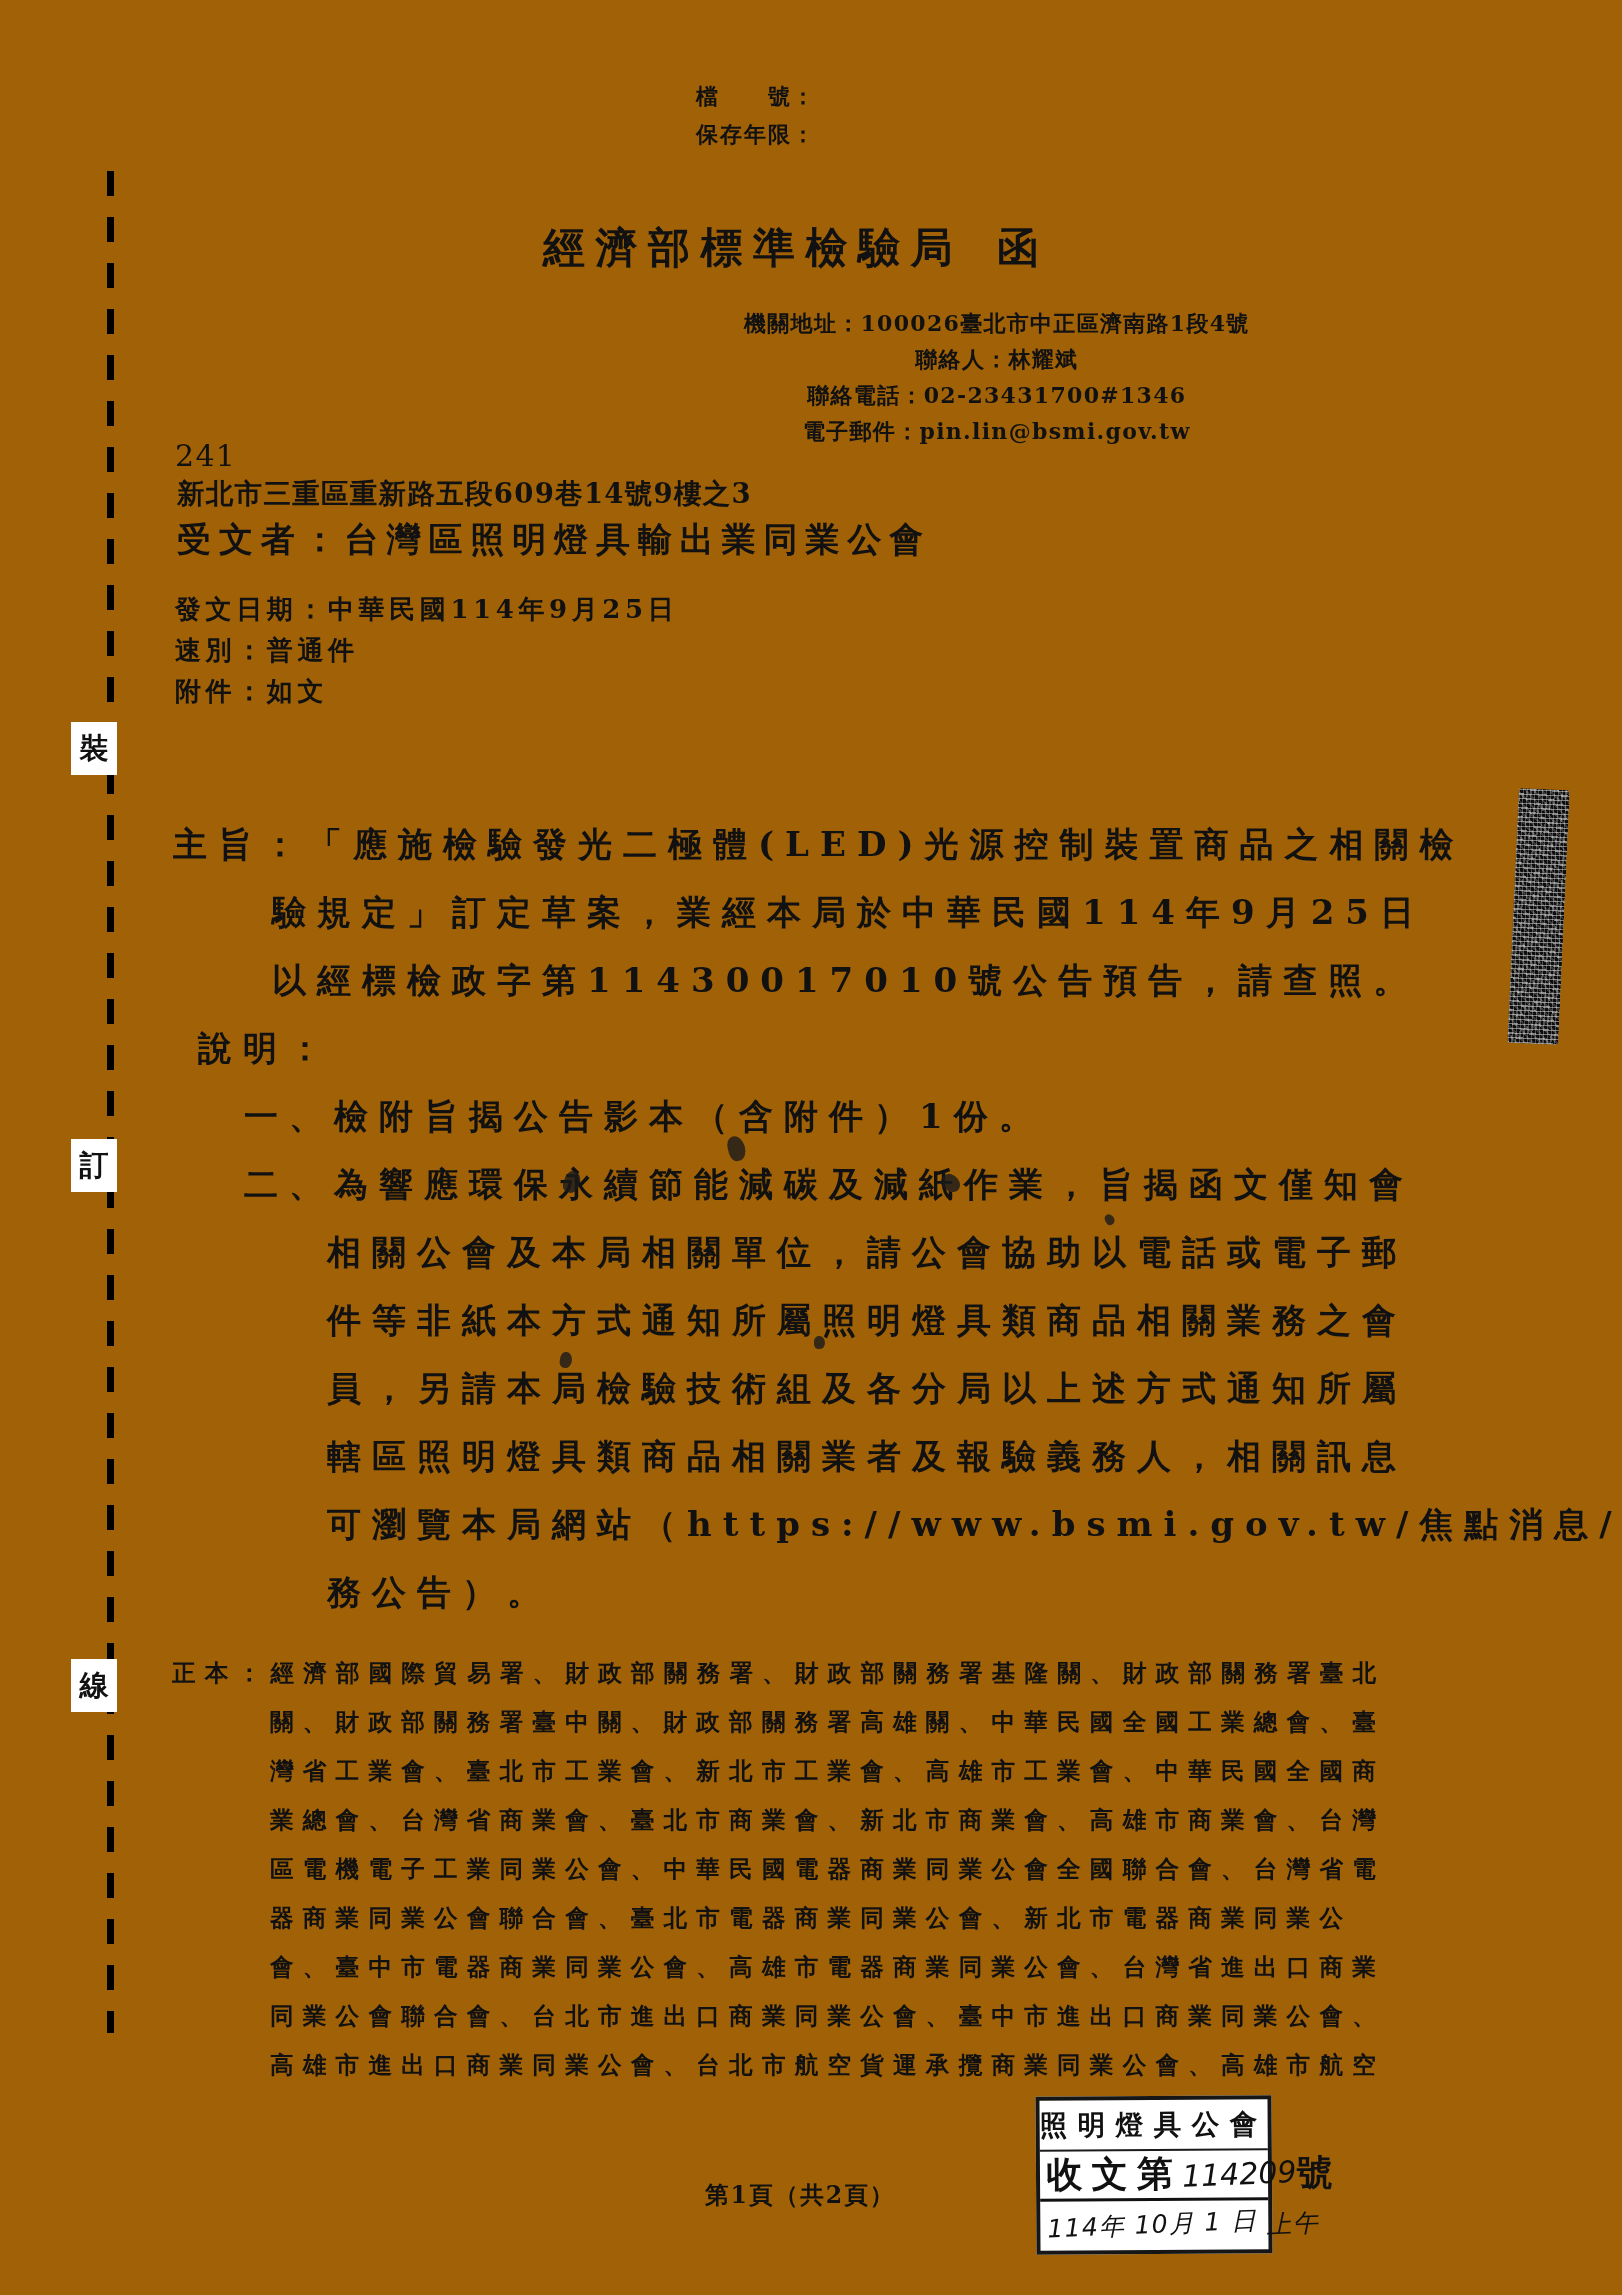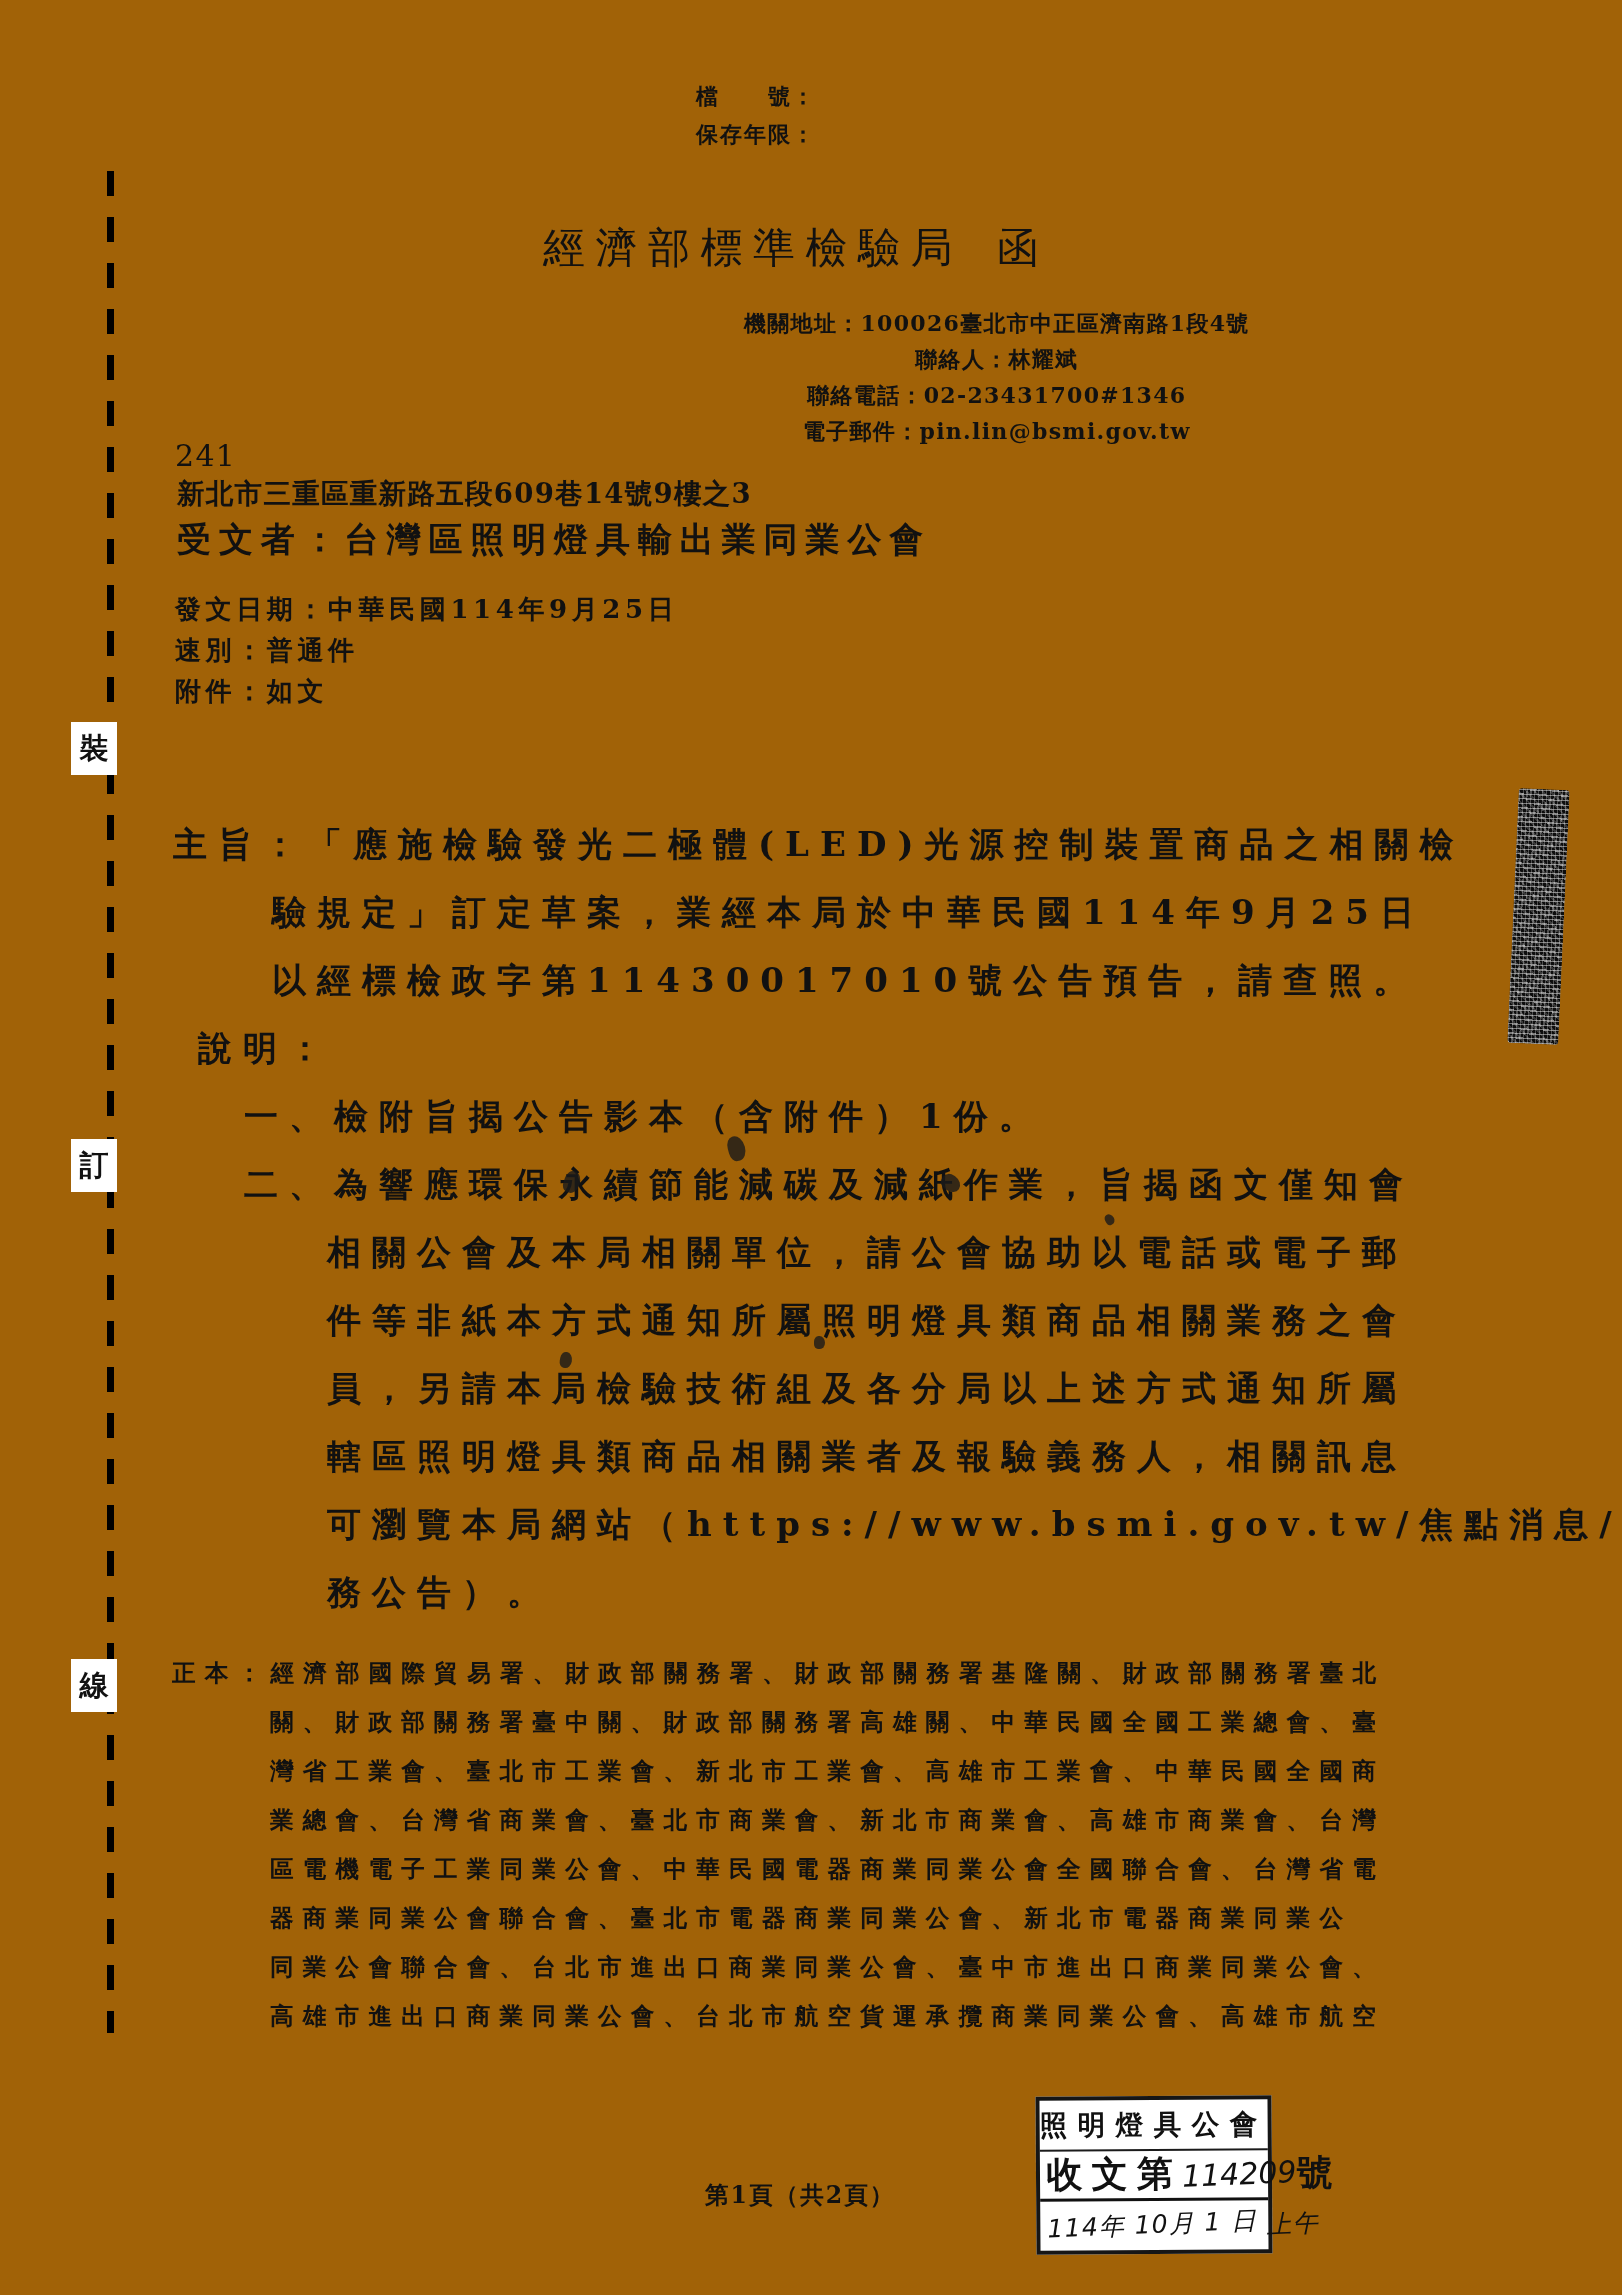--- a/index.html
+++ b/index.html
@@ -5,21 +5,21 @@
   html,body{margin:0;padding:0;background:#888;}
   .page{
     position:relative; width:1623px; height:2295px; background:#a16207;
     font-family:"DejaVu Serif","Liberation Serif",serif; color:#111;
     overflow:hidden;
   }
   .abs{position:absolute;}
   
   .file-head{left:696px; top:77px; font-size:22px; line-height:38px; letter-spacing:2px; font-weight:600;}
   
-  .title-row{left:543px; top:220px; font-size:42px; font-weight:400; letter-spacing:10.5px; white-space:nowrap;}
+  .title-row{left:543px; top:220px; font-size:42px; font-weight:700; letter-spacing:10.5px; white-space:nowrap;}
   .title-row .doc-type{margin-left:34px;}
   
   .sender{left:744px; top:305px; font-size:22px; line-height:36px; letter-spacing:1.3px; font-weight:600;text-align:center;}
   
   .zip{left:175px; top:438px; font-size:30px; letter-spacing:1.3px;}
   .r-addr{left:177px; top:476px; font-size:27.5px; letter-spacing:1.3px; font-weight:600;}
   .r-to{left:177px; top:517px; font-size:34px; letter-spacing:7.9px; font-weight:600; white-space:nowrap;text-align:center;}
   
   .meta{left:175px; top:589px; font-size:26px; line-height:41px; letter-spacing:4.6px; font-weight:600;}
   
@@ -110,20 +110,21 @@
     <div class="ln pl-wrap">務公告）。</div>
   </div>
 
   <div class="abs copies">
     <div class="ln">正本：經濟部國際貿易署、財政部關務署、財政部關務署基隆關、財政部關務署臺北</div>
     <div class="ln wrap">關、財政部關務署臺中關、財政部關務署高雄關、中華民國全國工業總會、臺</div>
     <div class="ln wrap">灣省工業會、臺北市工業會、新北市工業會、高雄市工業會、中華民國全國商</div>
     <div class="ln wrap">業總會、台灣省商業會、臺北市商業會、新北市商業會、高雄市商業會、台灣</div>
     <div class="ln wrap">區電機電子工業同業公會、中華民國電器商業同業公會全國聯合會、台灣省電</div>
     <div class="ln wrap">器商業同業公會聯合會、臺北市電器商業同業公會、新北市電器商業同業公</div>
+    <div class="ln wrap">會、臺中市電器商業同業公會、高雄市電器商業同業公會、台灣省進出口商業</div>
     <div class="ln wrap">同業公會聯合會、台北市進出口商業同業公會、臺中市進出口商業同業公會、</div>
     <div class="ln wrap">高雄市進出口商業同業公會、台北市航空貨運承攬商業同業公會、高雄市航空</div>
   </div>
 
   <div class="abs bind-line"></div>
   <div class="abs bind-mark mk-zhuang">裝</div>
   <div class="abs bind-mark mk-ding">訂</div>
   <div class="abs bind-mark mk-xian">線</div>
 
   <div class="abs v-seal"></div>

